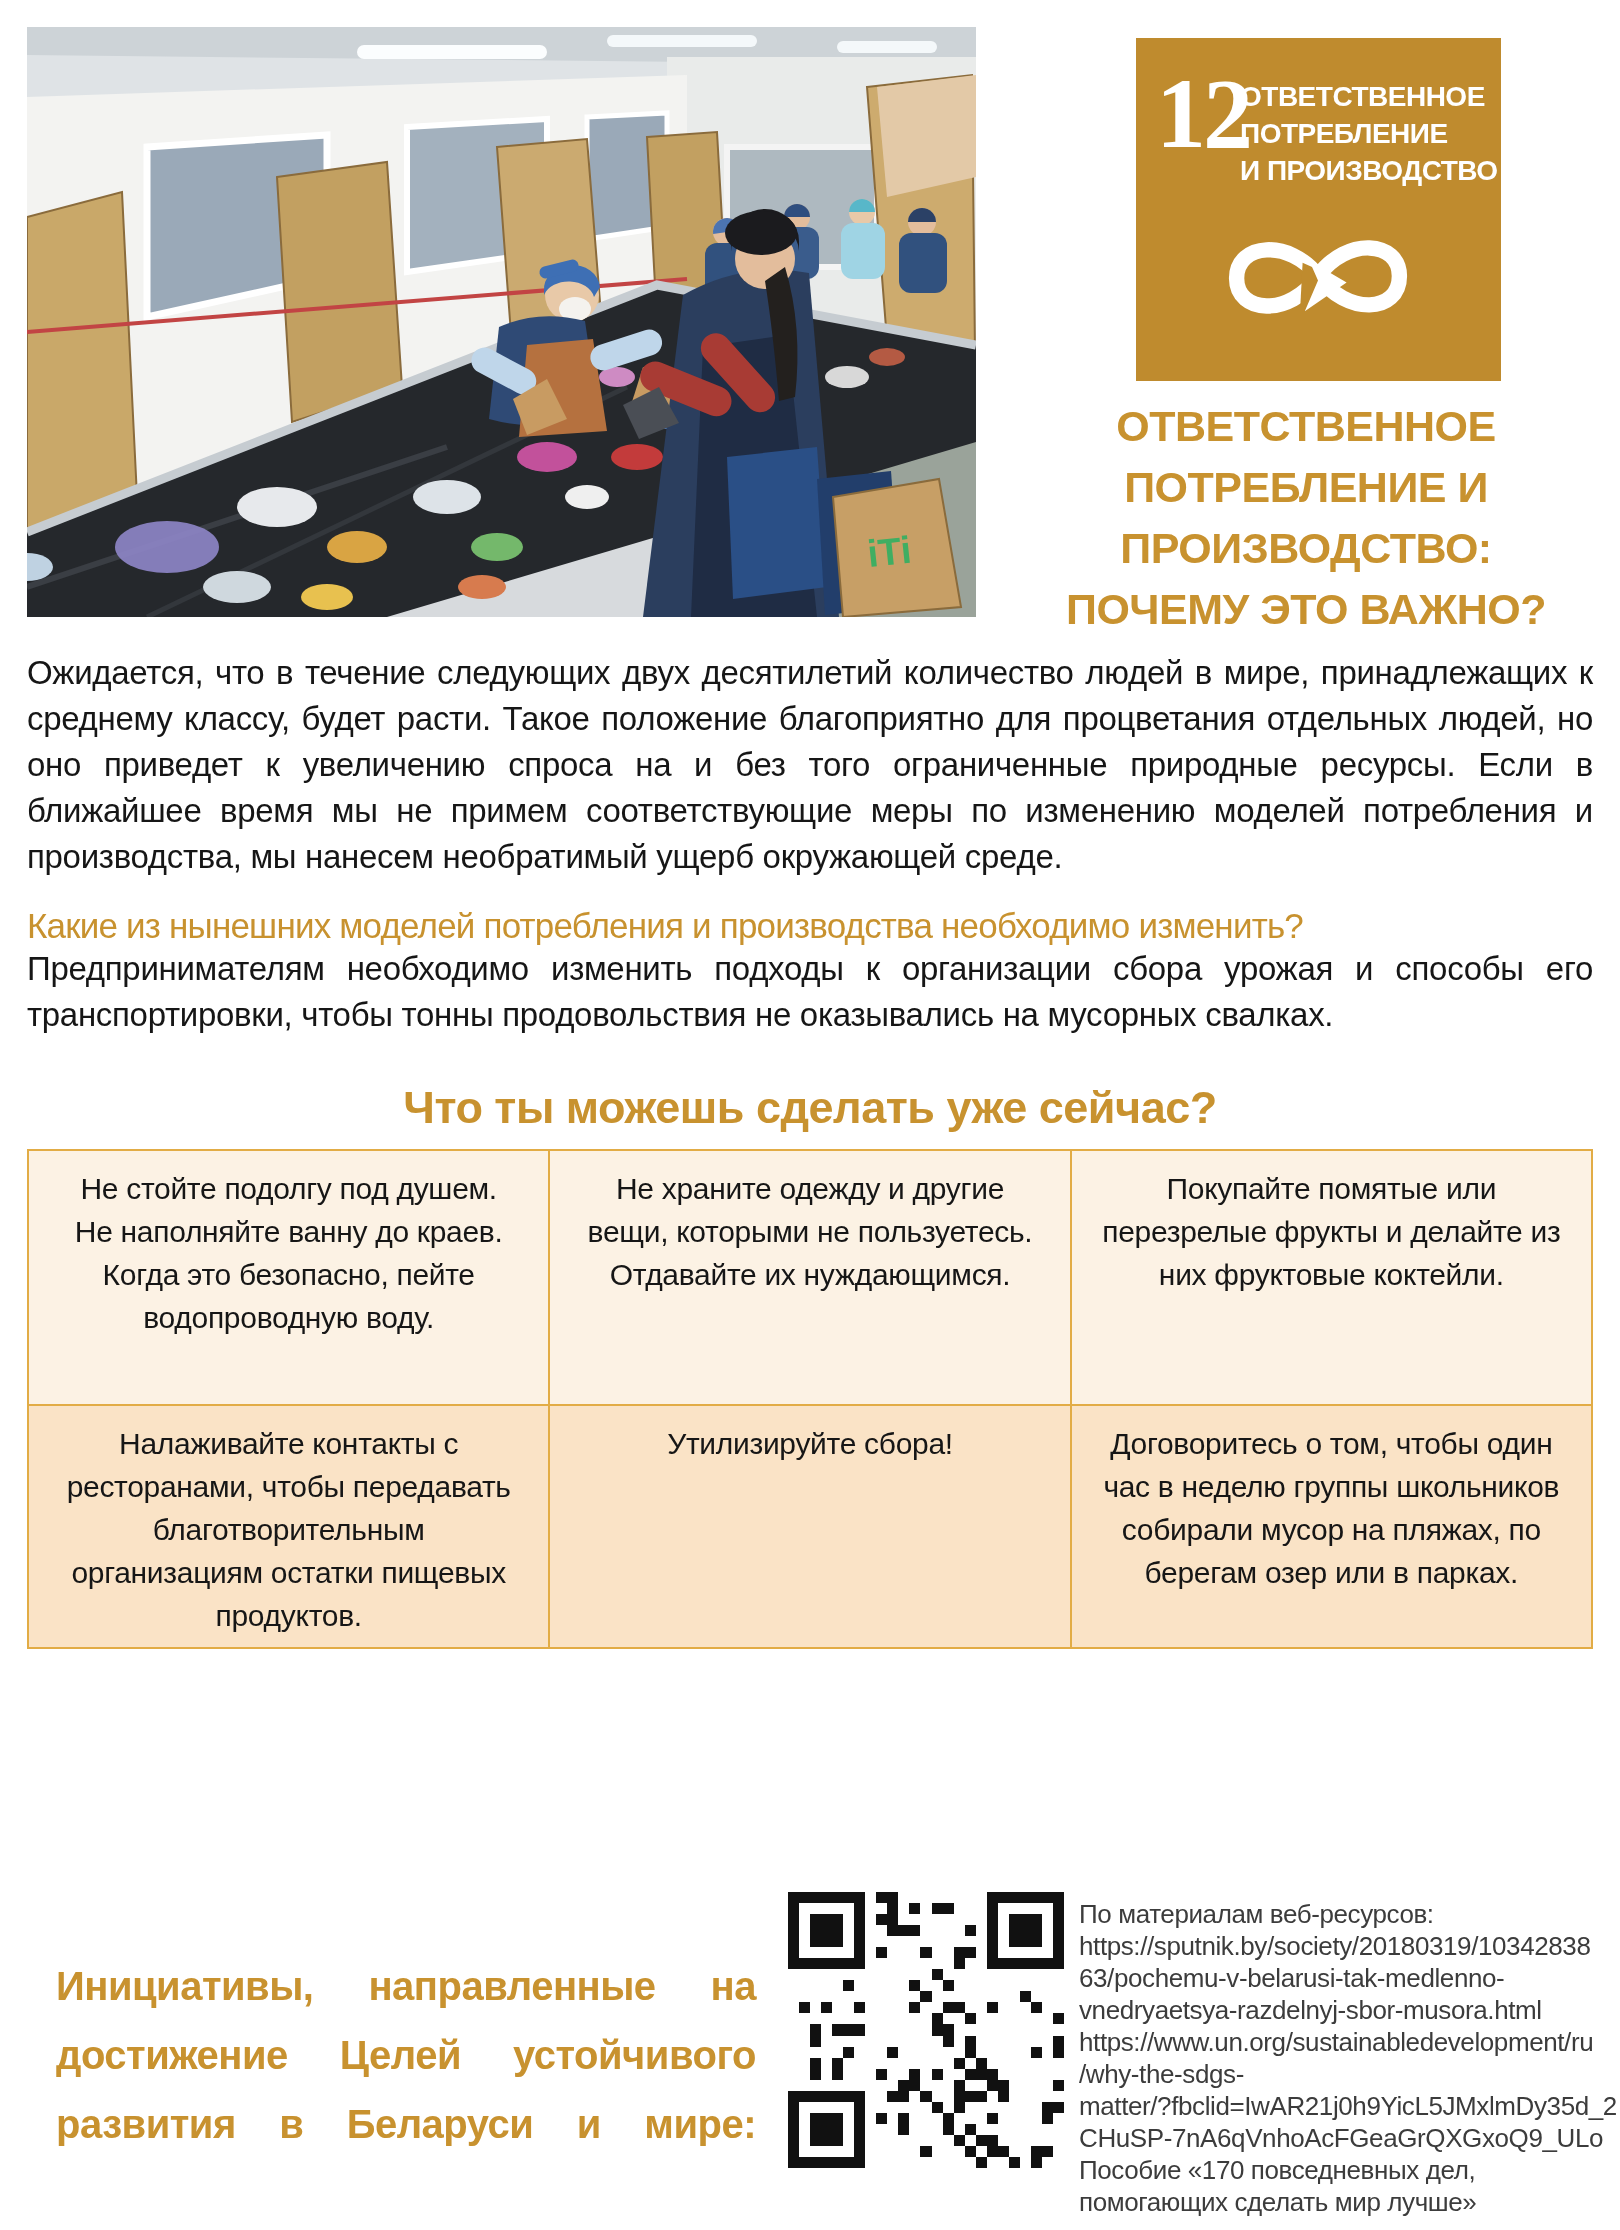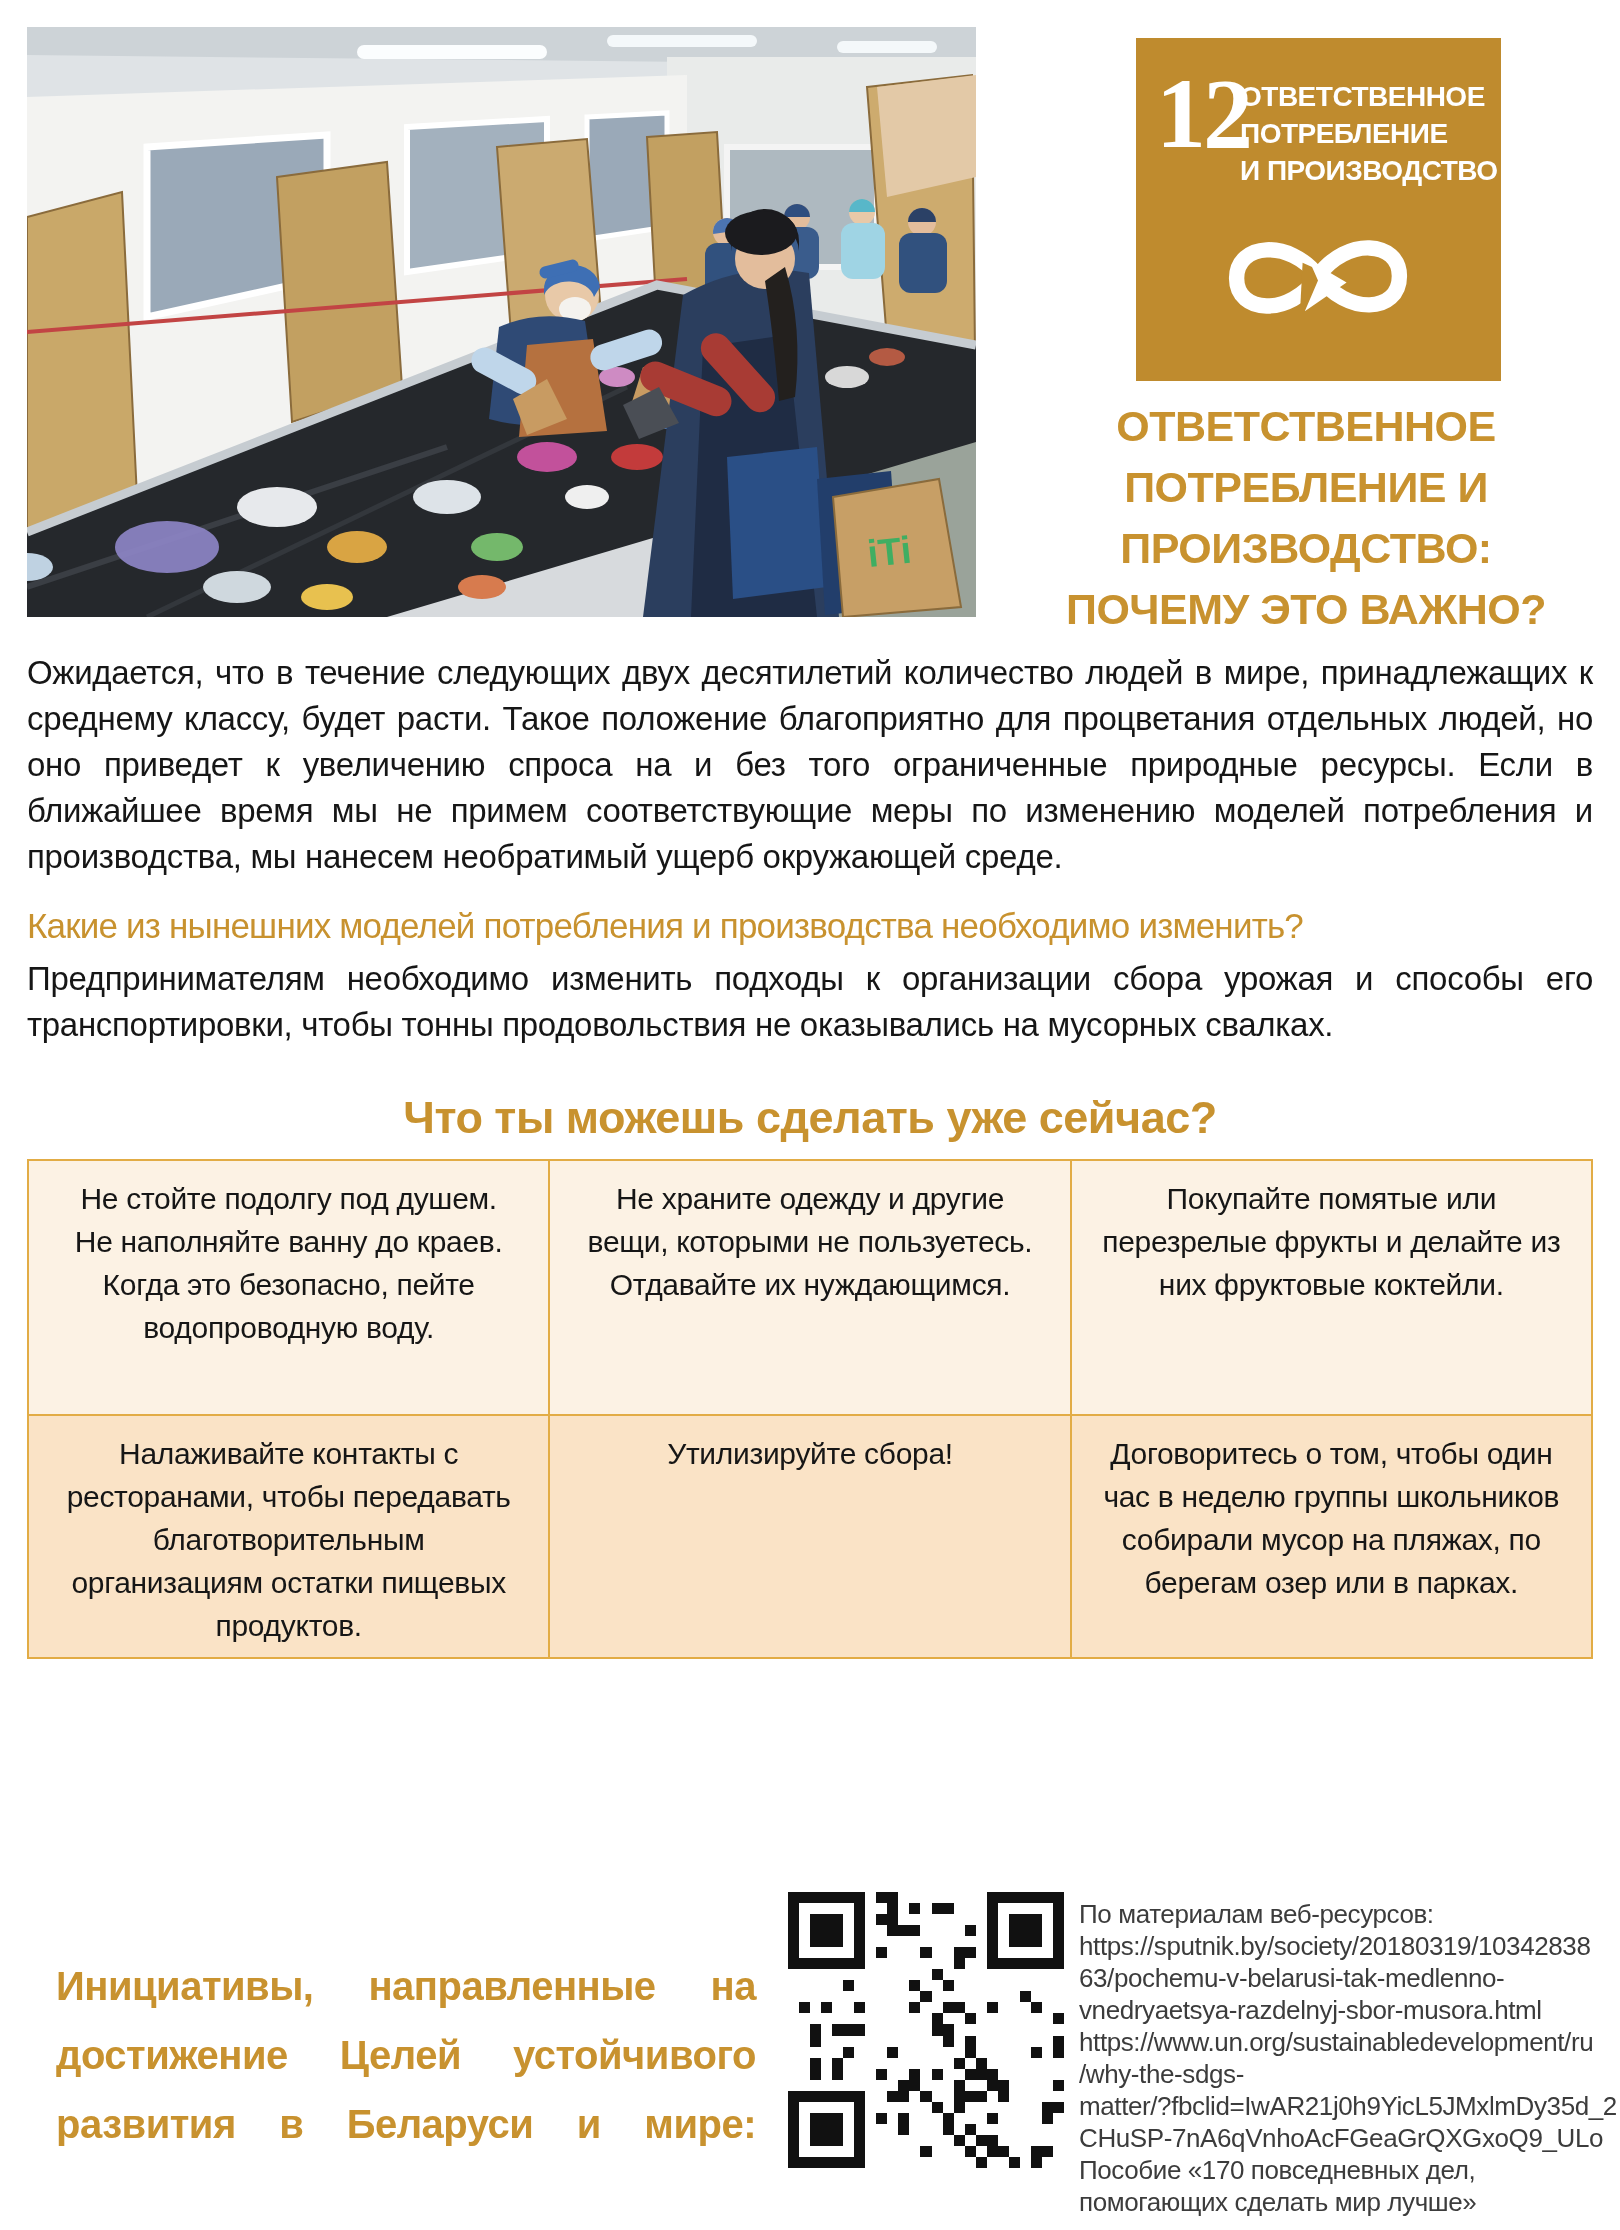--- a/index.html
+++ b/index.html
@@ -22,21 +22,21 @@
   .sdg-loop{position:absolute; left:72px; top:168px;}
   
   .main-heading{
     position:absolute; left:1000px; top:396px; width:612px; text-align:center;
     color:var(--accent); font-weight:bold; font-size:43px; line-height:61px; white-space:pre-line; letter-spacing:-0.5px;
   }
   
   .content{position:absolute; left:27px; top:650px; width:1566px;}
   .body-par{font-size:33px; line-height:46px; text-align:justify; color:var(--text); letter-spacing:-0.3px;}
   .section-heading{margin-top:26px; color:var(--accent); font-size:35px; font-weight:400; letter-spacing:-0.8px;}
-  .par-gap{margin-top:10px;}
+  .par-gap{}
   .actions-heading{margin-top:44px; text-align:center; color:var(--accent); font-size:45px; font-weight:bold; letter-spacing:-0.5px;}
   table.actions{margin-top:15px; width:100%; border-collapse:collapse; table-layout:fixed;}
   table.actions td{
     border:2px solid var(--table-border); vertical-align:top; text-align:center;
     font-size:30px; line-height:43px; padding:16px 30px 10px; color:var(--text); letter-spacing:-0.3px;
   }
   tr.row-1 td{background:var(--row1-bg); height:255px;}
   tr.row-2 td{background:var(--row2-bg); height:224px;}
   
   .initiatives{

